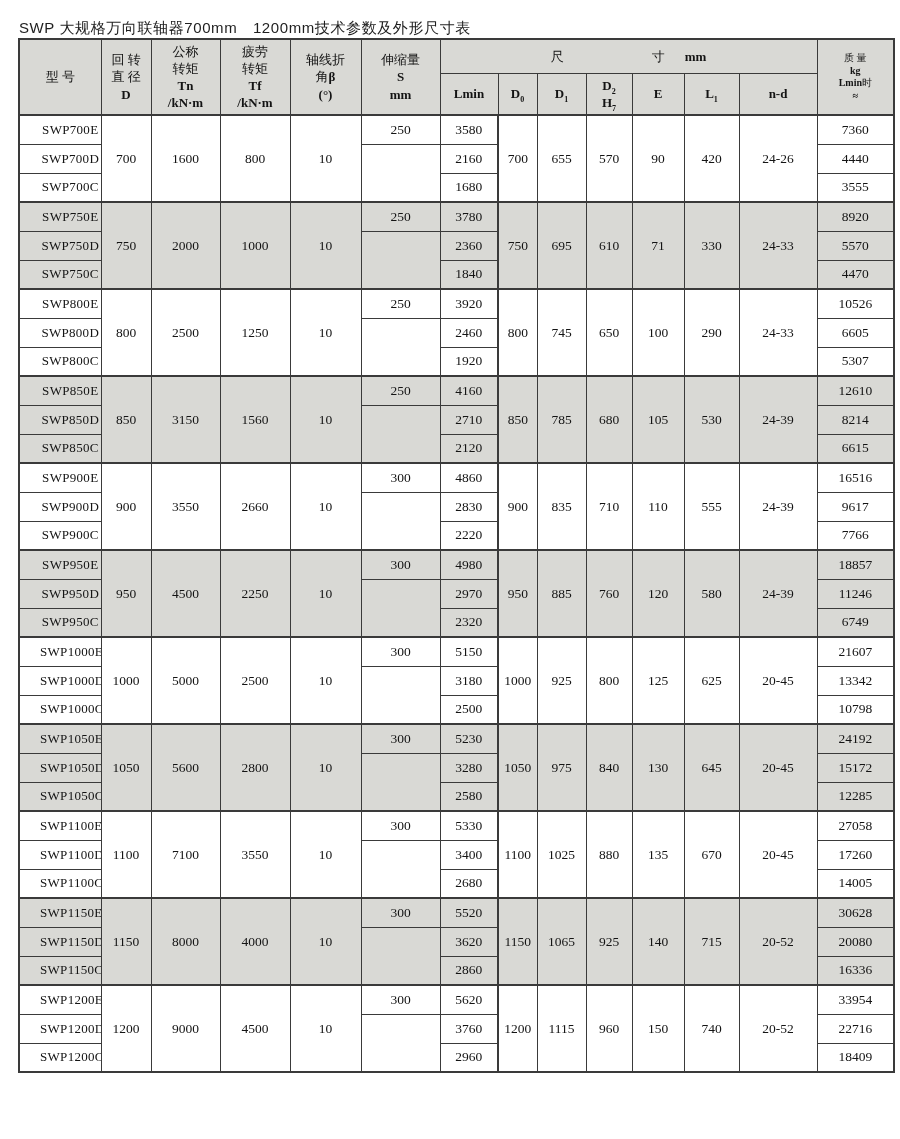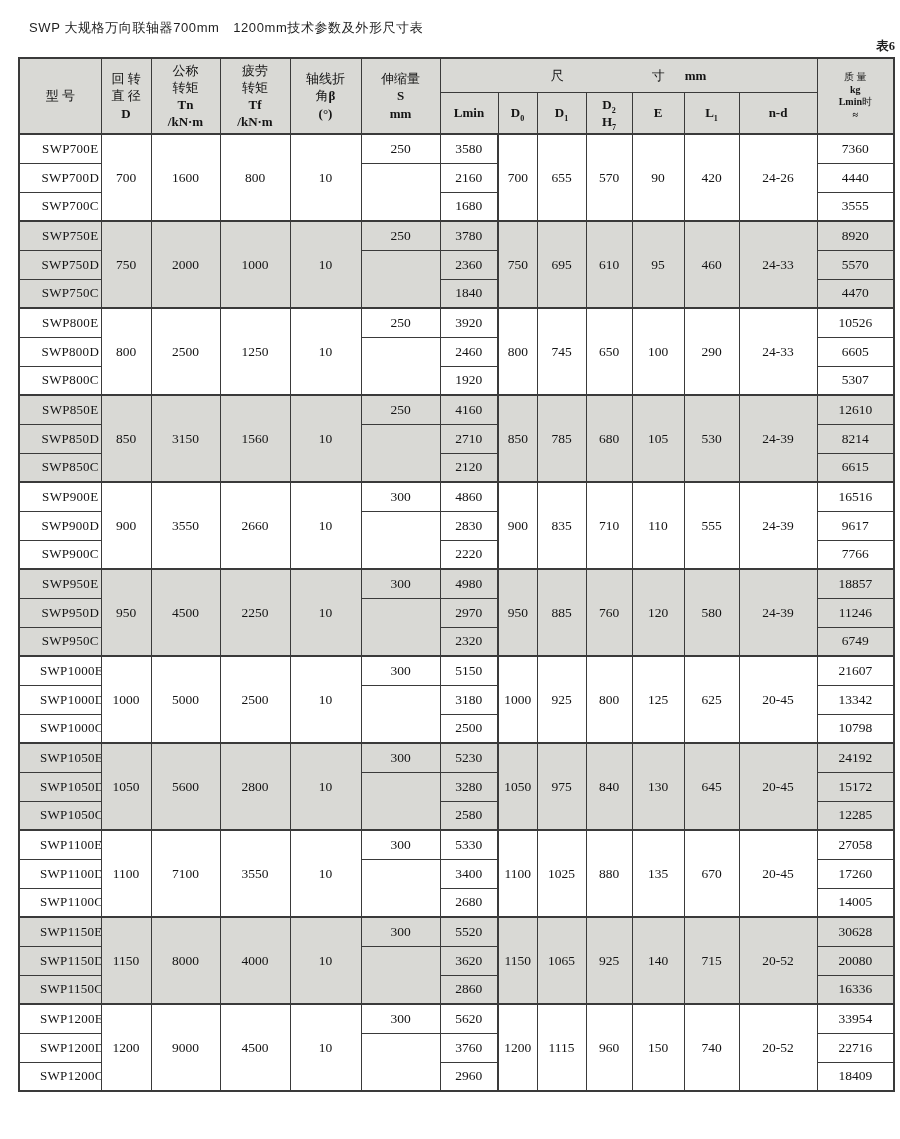--- a/index.html
+++ b/index.html
@@ -4,23 +4,23 @@
 <style>
   html,body{margin:0;padding:0;}
   body{
     width:900px;height:1139px;
     background:#ffffff;
     font-family:"Liberation Serif", serif;
     color:#141414;
     overflow:hidden;
   }
   .doc-title{
-    margin:19px 0 0 29px;
+    margin:19px 0 0 19px;
     font-family:"Liberation Sans", sans-serif;
-    font-size:13px;
+    font-size:15px;
     letter-spacing:0.6px;
     color:#1e1e1e;
     white-space:pre;
   }
   .table-note{
     width:877px;
     margin:1px 0 2px 18px;
     text-align:right;
     font-size:12.5px;
     font-weight:bold;
@@ -65,21 +65,20 @@
   }
   .dims-title .t1{margin-right:88px;}
   .dims-title .t2{margin-right:20px;}
   .mass-h{line-height:1.25;font-size:10px;}
 </style>
 </head>
 <body>
 
 <div>
   <div class="doc-title">SWP 大规格万向联轴器700mm　1200mm技术参数及外形尺寸表</div>
-  <div class="table-note">表6</div>
   <table class="spec" id="spec-table">
     <colgroup id="spec-cols">
         <col style="width: 82px;">
         <col style="width: 50px;">
         <col style="width: 69px;">
         <col style="width: 70px;">
         <col style="width: 71px;">
         <col style="width: 79px;">
         <col style="width: 58px;">
         <col style="width: 39px;">
@@ -195,22 +194,22 @@
           <td class="model-cell">SWP750E</td>
           <td rowspan="3">750</td>
           <td rowspan="3">2000</td>
           <td rowspan="3">1000</td>
           <td rowspan="3">10</td>
           <td>250</td>
           <td>3780</td>
           <td rowspan="3" class="thickL">750</td>
           <td rowspan="3">695</td>
           <td rowspan="3">610</td>
-          <td rowspan="3">95</td>
-          <td rowspan="3">460</td>
+          <td rowspan="3">71</td>
+          <td rowspan="3">330</td>
           <td rowspan="3">24-33</td>
           <td>8920</td>
         </tr>
         <tr>
           <td class="model-cell">SWP750D</td>
           <td rowspan="2"></td>
           <td>2360</td>
           <td>5570</td>
         </tr>
         <tr>

